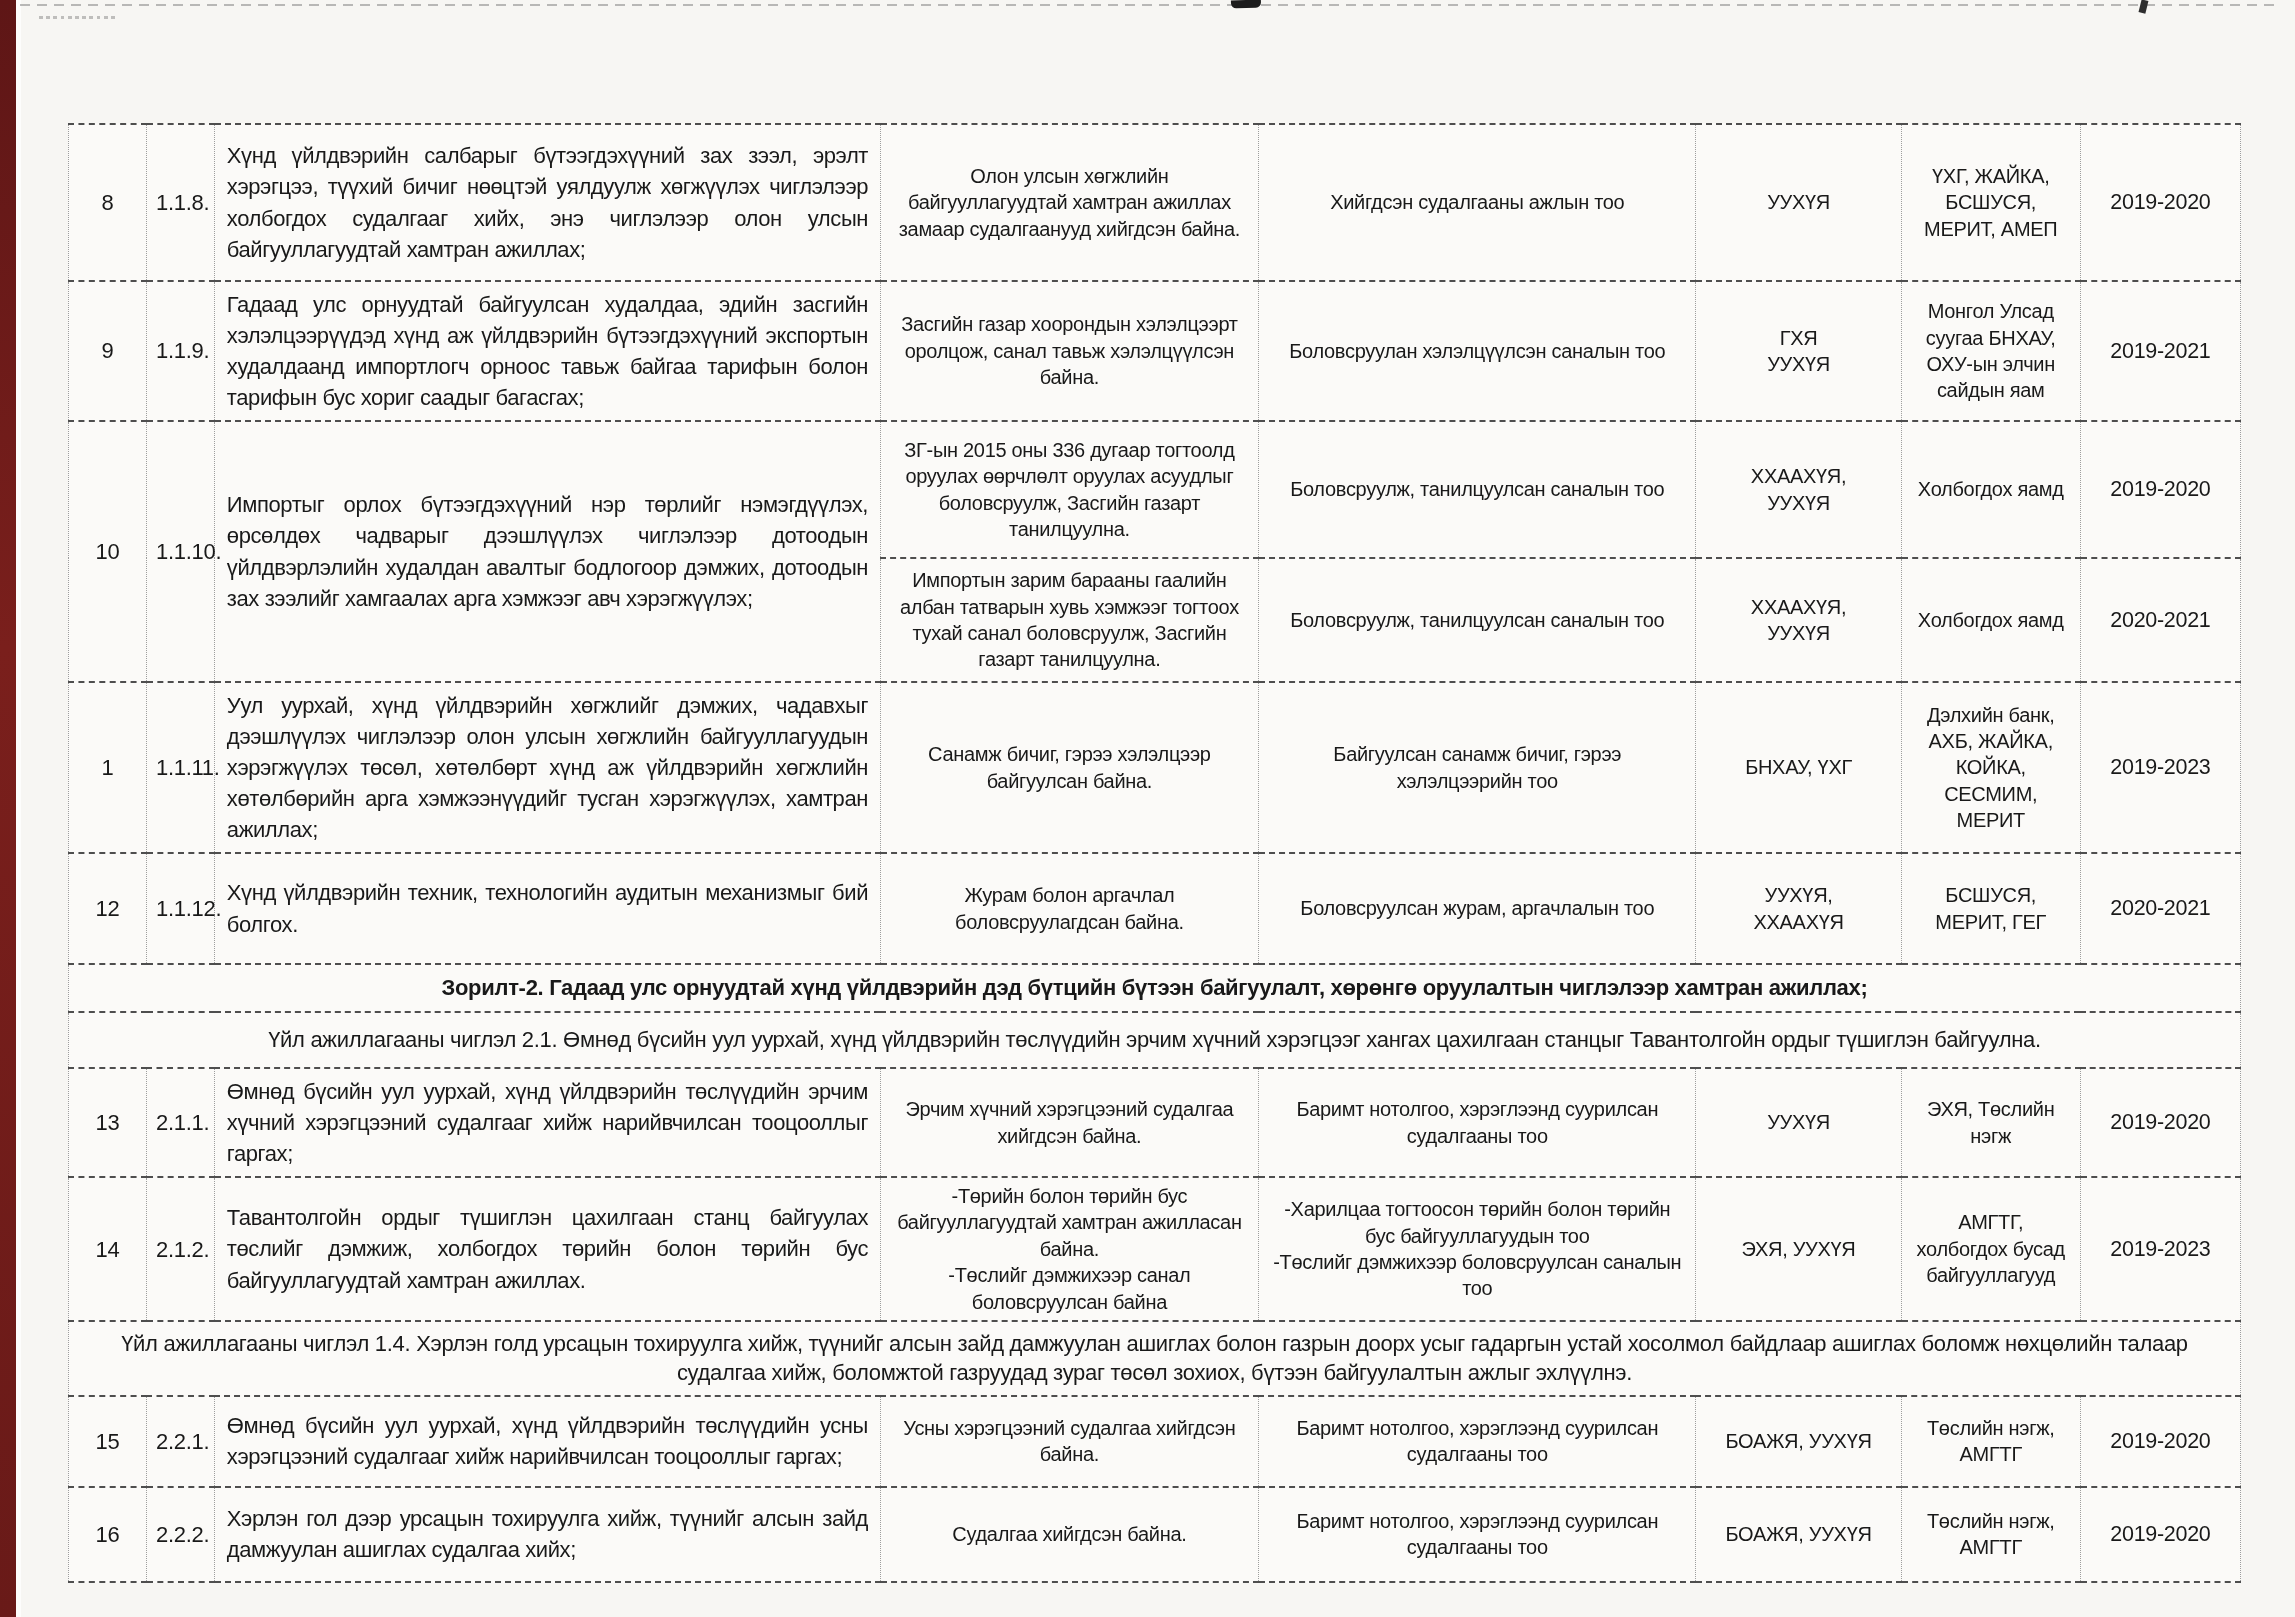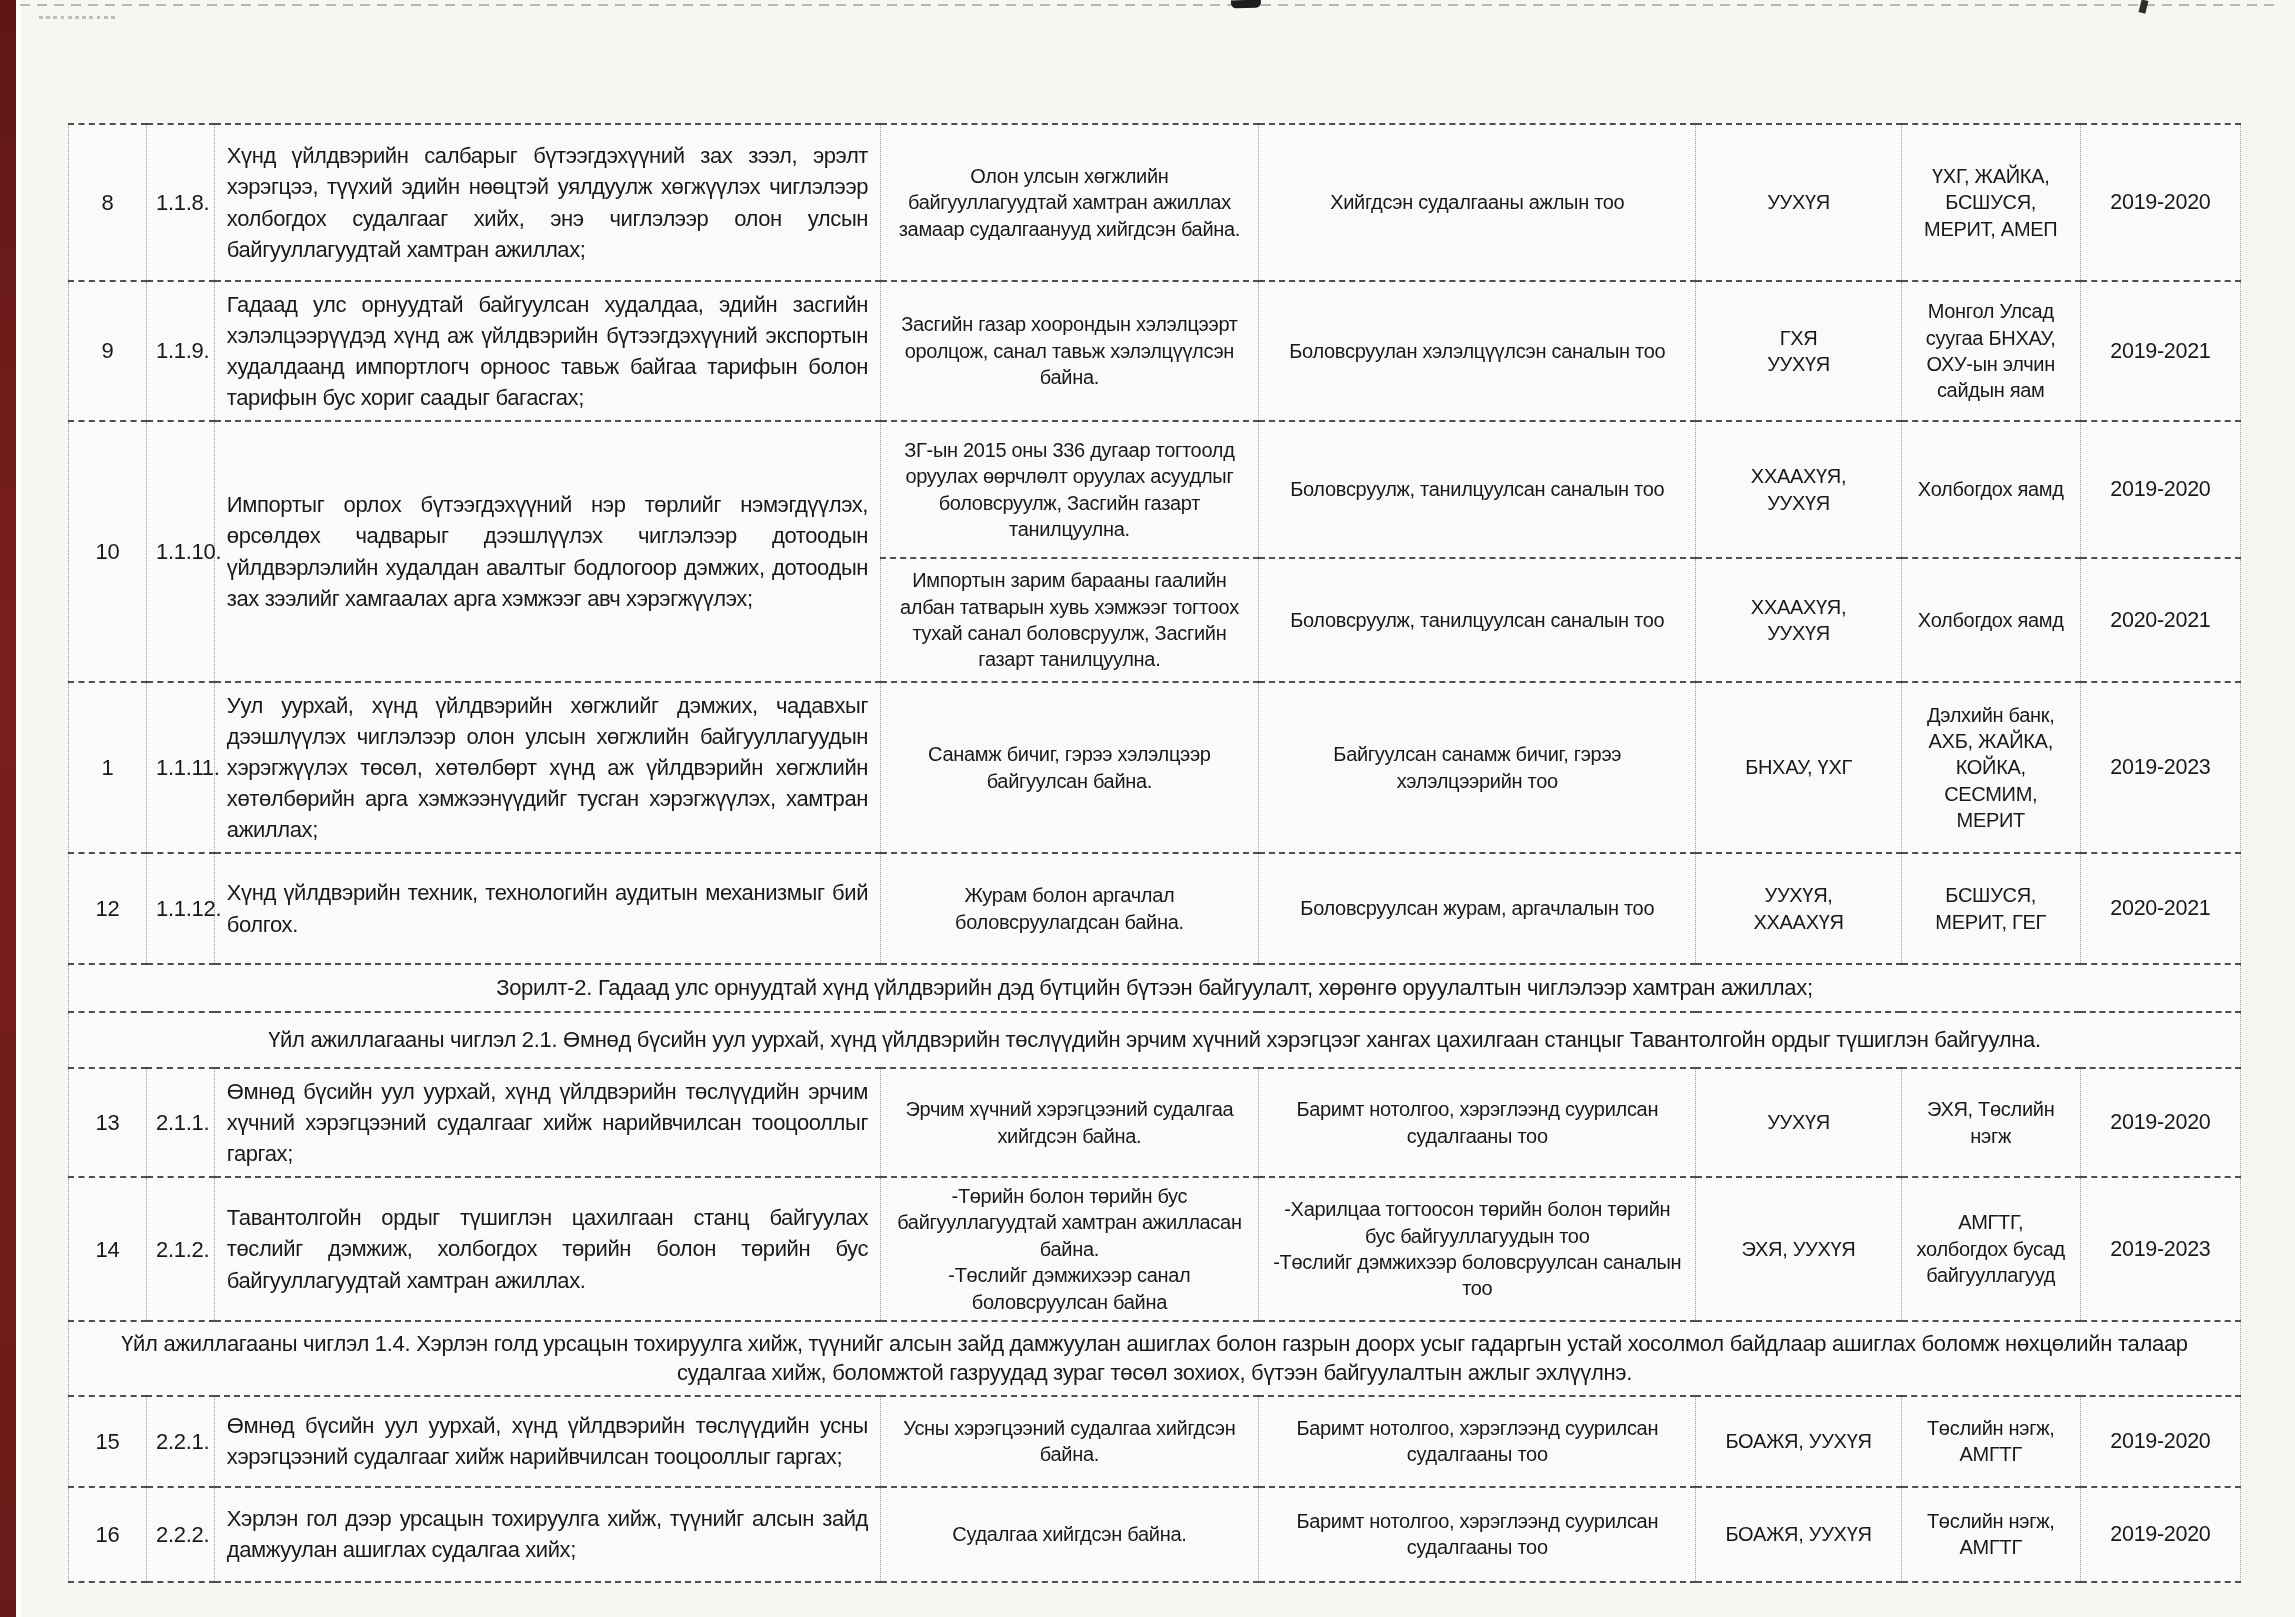--- a/index.html
+++ b/index.html
@@ -47,21 +47,21 @@
     font-size:20px;line-height:1.32;text-align:center;letter-spacing:-0.3px;
     white-space:pre-line;
   }
   .num{font-size:22px;}
   .code{font-size:22px;letter-spacing:-0.3px;}
   .years{font-size:21.5px;}
   .section{
     font-size:22px;line-height:1.35;text-align:center;letter-spacing:-0.3px;
     padding:6.5px 26px;
   }
-  .bold{font-weight:normal;}
+  .bold{font-weight:bold;}
   .h240{height:157px}.h215{height:140px}.h210{height:137px}.h190{height:124px}
   .h228{height:149px}.h170{height:111px}.h74{height:48px}.h86{height:56px}
   .h163{height:106px}.h110{height:72px}.h140{height:91px}.h145{height:95px}
 </style>
 </head>
 <body>
 
 <div class="edge-strip"></div>
 <div class="edge-gap"></div>
 <div class="top-scanline"></div>
@@ -78,21 +78,21 @@
       <col style="width:437px">
       <col style="width:205px">
     <col style="width:179px">
       <col style="width:160px">
   </colgroup>
   <tbody>
 
     <tr class="h240">
       <td class="c num">8</td>
       <td class="c code">1.1.8.</td>
-      <td class="desc">Хүнд үйлдвэрийн салбарыг бүтээгдэхүүний зах зээл, эрэлт хэрэгцээ, түүхий эдийн нөөцтэй уялдуулж хөгжүүлэх чиглэлээр холбогдох судалгааг хийх, энэ чиглэлээр олон улсын байгууллагуудтай хамтран ажиллах;</td>
+      <td class="desc">Хүнд үйлдвэрийн салбарыг бүтээгдэхүүний зах зээл, эрэлт хэрэгцээ, түүхий бичиг нөөцтэй уялдуулж хөгжүүлэх чиглэлээр холбогдох судалгааг хийх, энэ чиглэлээр олон улсын байгууллагуудтай хамтран ажиллах;</td>
       <td class="c">Олон улсын хөгжлийн байгууллагуудтай хамтран ажиллах замаар судалгаанууд хийгдсэн байна.</td>
       <td class="c">Хийгдсэн судалгааны ажлын тоо</td>
       <td class="c">УУХҮЯ</td>
       <td class="c">ҮХГ, ЖАЙКА, БСШУСЯ, МЕРИТ, АМЕП</td>
       <td class="c years">2019-2020</td>
     </tr>
 
     <tr class="h215">
       <td class="c num">9</td>
       <td class="c code">1.1.9.</td>

